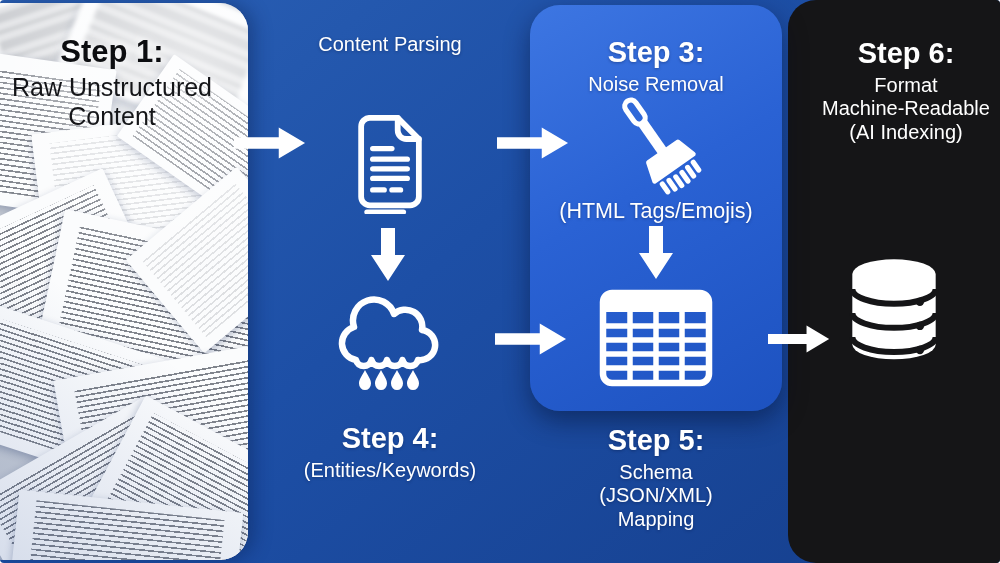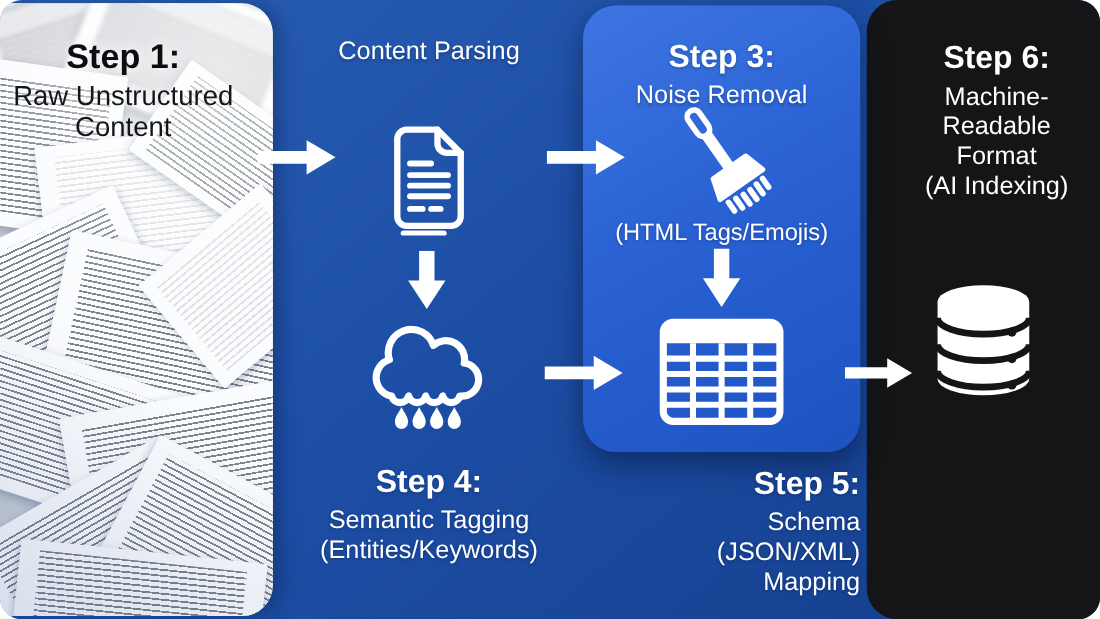--- a/index.html
+++ b/index.html
@@ -1,18 +1,18 @@
 <!DOCTYPE html>
 <html><head>
 <meta charset="utf-8">
 <style>
   html,body{margin:0;padding:0;background:#ffffff;font-family:"Liberation Sans",sans-serif;}
   .canvas{
     position:relative;width:1000px;height:563px;margin:0 auto;
-    border-radius:20px;overflow:hidden;
+    border-radius:4px;overflow:hidden;
     background:linear-gradient(140deg,#2b61b6 0%,#1d4fa6 45%,#153e8c 100%);
   }
   
   .photo-panel{
     position:absolute;left:-24px;top:3px;width:272px;height:557px;
     border-radius:28px;overflow:hidden;background:#c9ced6;z-index:2;
     box-shadow:6px 0 18px rgba(5,20,60,.35);
   }
   .photo-panel .vignette{
     position:absolute;inset:0;z-index:2;pointer-events:none;
@@ -49,28 +49,28 @@
     box-shadow:0 10px 26px rgba(3,12,40,.45);
   }
   .black-panel{
     position:absolute;left:788px;top:0;width:212px;height:563px;
     border-radius:28px 0 0 28px;background:#151517;z-index:2;
   }
   
   .step-text{position:absolute;text-align:center;color:#ffffff;z-index:4;
     text-shadow:0 1px 3px rgba(0,18,55,.35);}
   .step-text .title{font-size:29px;font-weight:700;line-height:1.2;margin-bottom:3px;}
-  .step-text .line{font-size:23px;font-weight:400;line-height:1.17;}
+  .step-text .line{font-size:20px;font-weight:400;line-height:1.17;}
   .step1-text{left:0;right:0;top:30px;color:#0c0d10;text-shadow:0 0 10px rgba(255,255,255,.95),0 0 20px rgba(255,255,255,.75);}
   .step1-text .title{font-size:31px;}
   .step1-text .line{font-size:25px;font-weight:400;color:#141518;}
   .step2-text{left:258px;width:264px;top:33px;}
   .step4-text{left:258px;width:264px;top:421px;}
   .step3-text{left:0;right:0;top:30px;}
-  .step5-text{left:0;right:0;top:418px;text-align:right;}
+  .step5-text{left:0;right:0;top:418px;}
   .step6-text{left:0;right:0;top:36px;text-shadow:none;margin-left:24px;}
   .caption{position:absolute;left:0;right:0;top:194px;text-align:center;color:#fff;
     font-size:21.5px;z-index:4;text-shadow:0 1px 3px rgba(0,18,55,.35);}
   
   .icon{position:absolute;z-index:4;}
   .arrow{position:absolute;z-index:6;}
   svg{display:block;}
 </style>
 </head>
 <body>
@@ -132,21 +132,20 @@
         <path transform="translate(33,74)" d="M0,0 C2.7,5.5 6,9 6,13.5 A6,6.6 0 1 1 -6,13.5 C-6,9 -2.7,5.5 0,0 Z"></path>
         <path transform="translate(49,74)" d="M0,0 C2.7,5.5 6,9 6,13.5 A6,6.6 0 1 1 -6,13.5 C-6,9 -2.7,5.5 0,0 Z"></path>
         <path transform="translate(65,74)" d="M0,0 C2.7,5.5 6,9 6,13.5 A6,6.6 0 1 1 -6,13.5 C-6,9 -2.7,5.5 0,0 Z"></path>
         <path transform="translate(81,74)" d="M0,0 C2.7,5.5 6,9 6,13.5 A6,6.6 0 1 1 -6,13.5 C-6,9 -2.7,5.5 0,0 Z"></path>
       </g>
     </svg>
   </div>
 
   <div class="step-text step4-text">
     <div class="title">Step 4:</div>
-    <div class="line">Semantic Tagging</div>
     <div class="line">(Entities/Keywords)</div>
   </div>
 
   <section class="bright-panel">
     <div class="step-text step3-text">
       <div class="title">Step 3:</div>
       <div class="line">Noise Removal</div>
     </div>
 
     <div class="icon" style="left:74px;top:86px;">
@@ -195,22 +194,22 @@
       <div class="title">Step 5:</div>
       <div class="line">Schema</div>
       <div class="line">(JSON/XML)</div>
       <div class="line">Mapping</div>
     </div>
   </section>
 
   <section class="black-panel">
     <div class="step-text step6-text">
       <div class="title">Step 6:</div>
+      <div class="line">Format</div>
       <div class="line">Machine-Readable</div>
-      <div class="line">Format</div>
       <div class="line">(AI Indexing)</div>
     </div>
 
     <div class="icon" style="left:54px;top:250px;">
       <svg width="104" height="113" viewBox="0 0 112 122">
         <path d="M11,26 a45,16 0 0 1 90,0 V102 a45,16 0 0 1 -90,0 Z" fill="#ffffff"></path>
         <g stroke="#151517" stroke-width="6.5" fill="none">
           <path d="M11,42 a45,16 0 0 0 90,0"></path>
           <path d="M11,68 a45,16 0 0 0 90,0"></path>
           <path d="M11,94 a45,16 0 0 0 90,0"></path>

